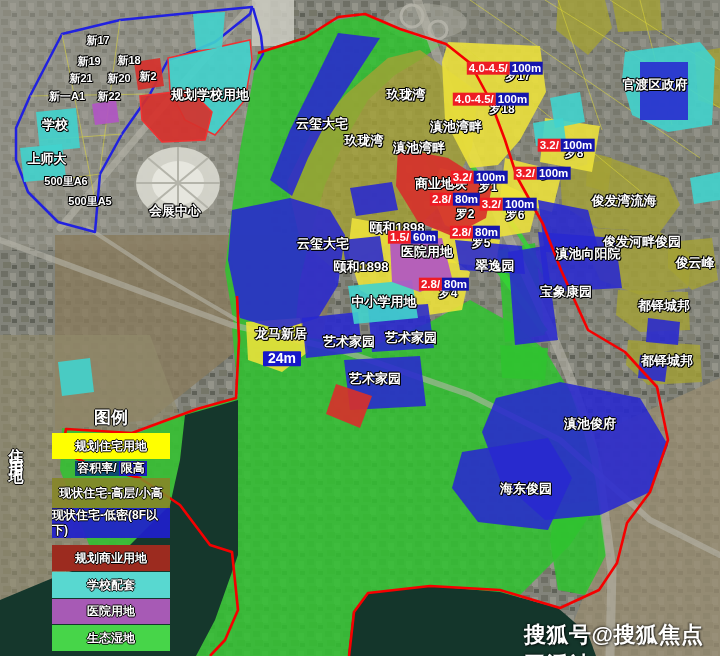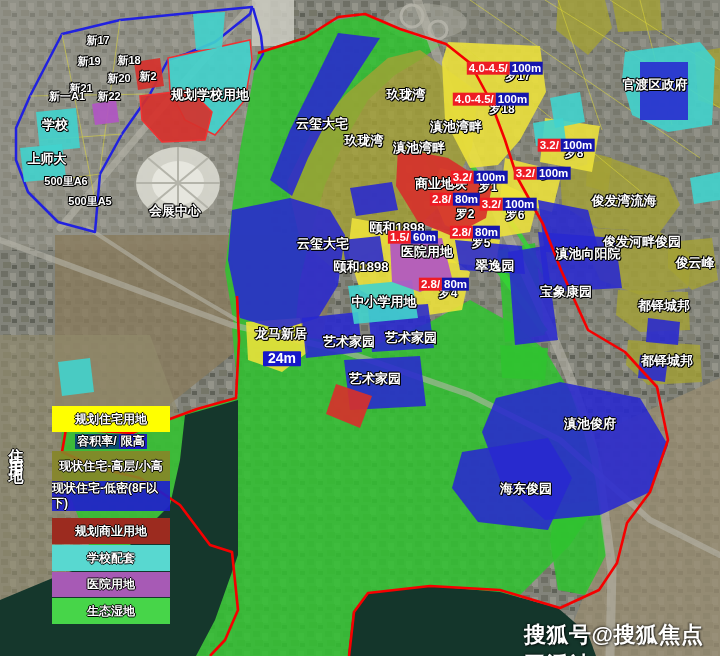--- a/index.html
+++ b/index.html
@@ -169,21 +169,21 @@
     <path class="blueline" stroke-width="2.5" d="M253,8 L261,36 263,54 254,70"></path>
     <path class="redline" d="M338,17 L365,14 400,29 446,44 470,63 490,100 505,140 517,177 543,224 561,270 588,330 625,352 657,387 668,440 650,492 627,523 617,563 599,590 560,608 500,590 430,586 368,593 354,612 349,656"></path>
     <path class="redline" d="M338,17 L305,38 258,53"></path>
     <path class="redline" d="M237,296 L239,340 236,398 197,409 132,433 66,429 62,452 98,468 140,478 180,505 210,545 232,552 238,610 225,640 210,656"></path>
   </svg>
 
   <div id="label-layer">
       <div class="ml blocksm" style="left: 98px; top: 40px;">新17</div>
       <div class="ml blocksm" style="left: 89px; top: 61px;">新19</div>
       <div class="ml blocksm" style="left: 129px; top: 60px;">新18</div>
-      <div class="ml blocksm" style="left: 81px; top: 88px;">新21</div>
+      <div class="ml blocksm" style="left: 81px; top: 78px;">新21</div>
       <div class="ml blocksm" style="left: 119px; top: 78px;">新20</div>
       <div class="ml blocksm" style="left: 148px; top: 76px;">新2</div>
       <div class="ml blocksm" style="left: 67px; top: 96px;">新一A1</div>
       <div class="ml blocksm" style="left: 109px; top: 96px;">新22</div>
       <div class="ml blocksm" style="left: 66px; top: 181px;">500里A6</div>
       <div class="ml blocksm" style="left: 90px; top: 201px;">500里A5</div>
       <div class="ml place" style="left: 55px; top: 125px;">学校</div>
       <div class="ml place" style="left: 47px; top: 159px;">上师大</div>
       <div class="ml place" style="left: 210px; top: 95px;">规划学校用地</div>
       <div class="ml place" style="left: 175px; top: 211px;">会展中心</div>
@@ -259,20 +259,21 @@
         <span class="pr">1.5/</span>
         <span class="ph">60m</span>
       </div>
       <div class="ml price" style="left: 444px; top: 284px;">
         <span class="pr">2.8/</span>
         <span class="ph">80m</span>
       </div>
     </div>
 
   <div id="legend">
+    <div class="legend-title">图例</div>
     <div id="legend-rows">
         <div class="lrow" style="height: 26px; margin-top: 0px; background: rgb(255, 255, 0); flex-wrap: wrap;">规划住宅用地</div>
         <div class="lrow" style="height: 17px; margin-top: 1px;">
           <span class="part" style="background: #0c4a6e;">容积率/</span>
           <span class="part" style="background: rgb(27, 27, 196);">限高</span>
         </div>
         <div class="lrow" style="height: 30px; margin-top: 1px; background: rgba(134, 134, 40, 0.9); flex-wrap: wrap;">现状住宅-高层/小高</div>
         <div class="lrow" style="height: 30px; margin-top: 0px; background: rgba(32, 32, 204, 0.92); flex-wrap: wrap;">现状住宅-低密(8F以下)</div>
         <div class="lrow" style="height: 26px; margin-top: 7px; background: rgb(156, 43, 31); flex-wrap: wrap;">规划商业用地</div>
         <div class="lrow" style="height: 26px; margin-top: 1px; background: rgb(88, 216, 208); flex-wrap: wrap;">学校配套</div>

